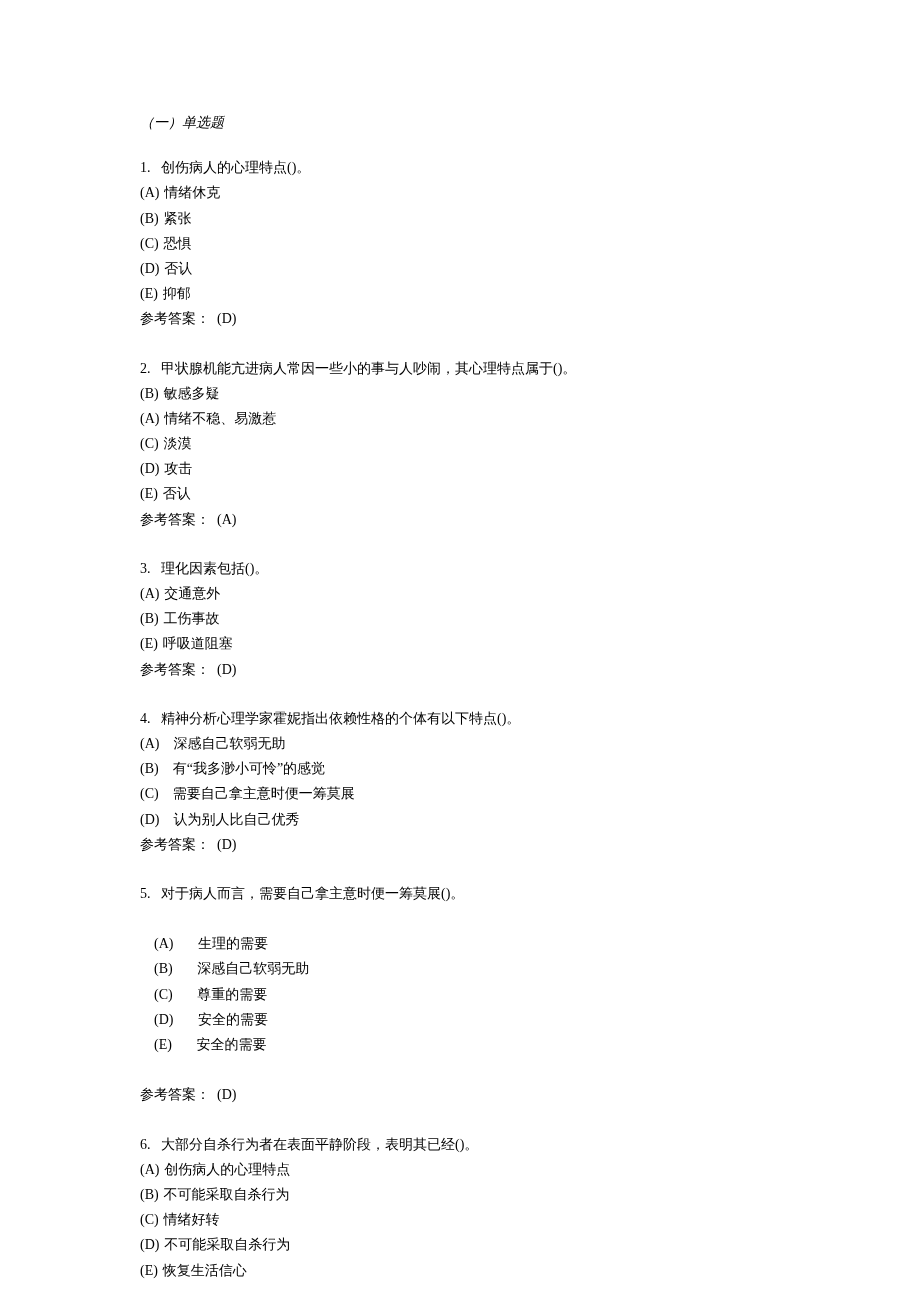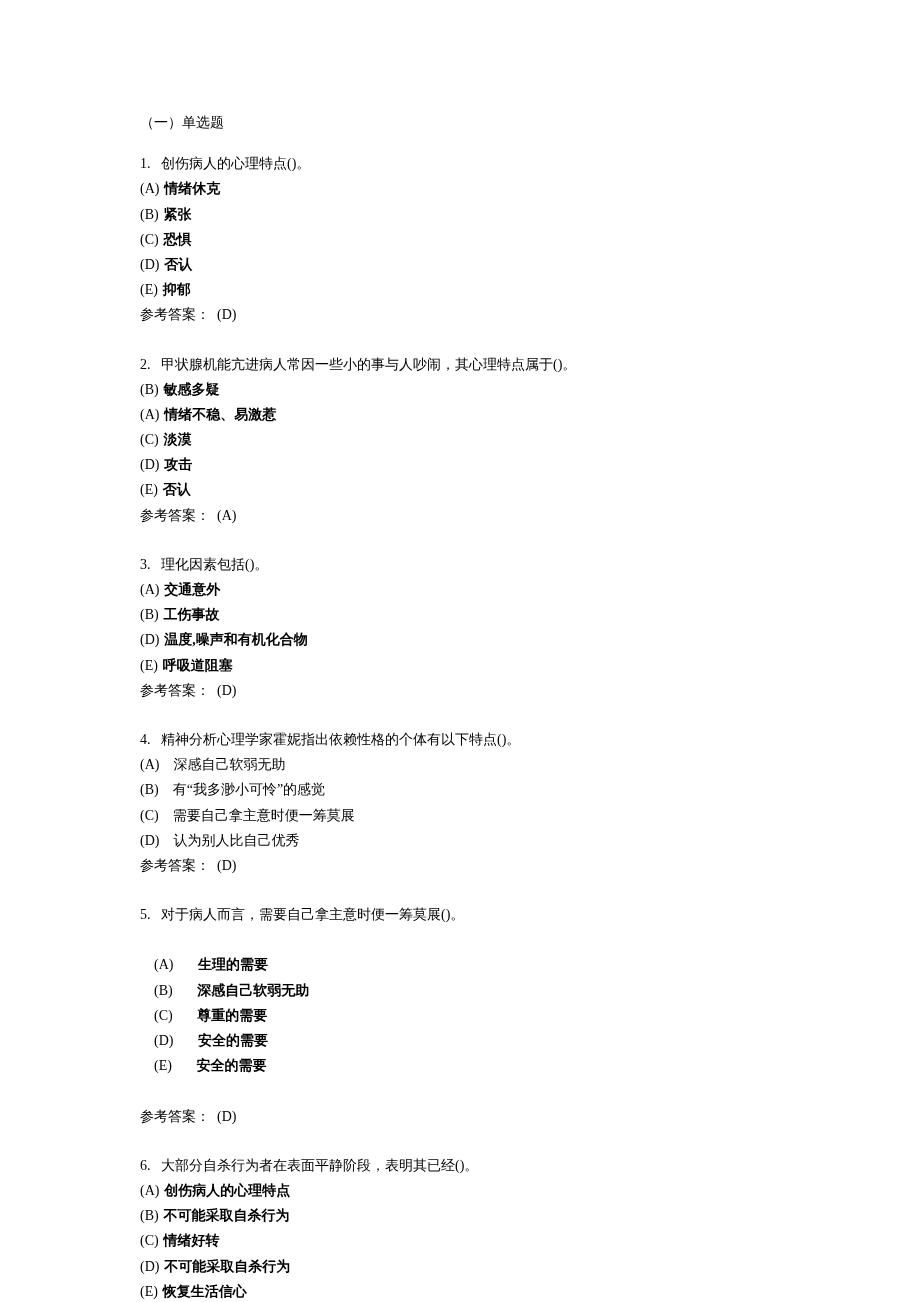--- a/index.html
+++ b/index.html
@@ -13,28 +13,29 @@
       font-size: 14px;
       line-height: 1.8;
       color: #000000;
       padding: 110px 130px 100px 140px;
       width: 920px;
     }
     .line {
       white-space: pre-wrap;
     }
     .section-header {
-      margin-bottom: 16px;
+      margin-bottom: 0;
+      font-style: italic;
     }
     .question-block {
       margin-bottom: 24px;
+      margin-top: 20px;
     }
     .afterpad {
       padding-left: 0.35em;
-      font-weight: bold;
     }
     .inline-options span {
       margin-right: 1.4em;
     }
   </style>
 </head>
 <body>
 
 <div class="section-header line">（一）单选题</div>
 
@@ -55,21 +56,20 @@
   <div class="line"><span>(C)</span><span class="afterpad">淡漠</span></div>
   <div class="line"><span>(D)</span><span class="afterpad">攻击</span></div>
   <div class="line"><span>(E)</span><span class="afterpad">否认</span></div>
   <div class="line"><span>参考答案：</span>&nbsp;&nbsp;<span>(A)</span></div>
 </div>
 
 <div class="question-block">
   <div class="line"><span>3.</span>&nbsp;&nbsp;&nbsp;<span>理化因素包括()。</span></div>
   <div class="line"><span>(A)</span><span class="afterpad">交通意外</span></div>
   <div class="line"><span>(B)</span><span class="afterpad">工伤事故</span></div>
-  <div class="line"><span>(D)</span><span class="afterpad">温度,噪声和有机化合物</span></div>
   <div class="line"><span>(E)</span><span class="afterpad">呼吸道阻塞</span></div>
   <div class="line"><span>参考答案：</span>&nbsp;&nbsp;<span>(D)</span></div>
 </div>
 
 <div class="question-block">
   <div class="line"><span>4.</span>&nbsp;&nbsp;&nbsp;<span>精神分析心理学家霍妮指出依赖性格的个体有以下特点()。</span></div>
   <div class="line"><span>(A)</span><span>　深感自己软弱无助</span></div>
   <div class="line"><span>(B)</span><span>　有“我多渺小可怜”的感觉</span></div>
   <div class="line"><span>(C)</span><span>　需要自己拿主意时便一筹莫展</span></div>
   <div class="line"><span>(D)</span><span>　认为别人比自己优秀</span></div>

